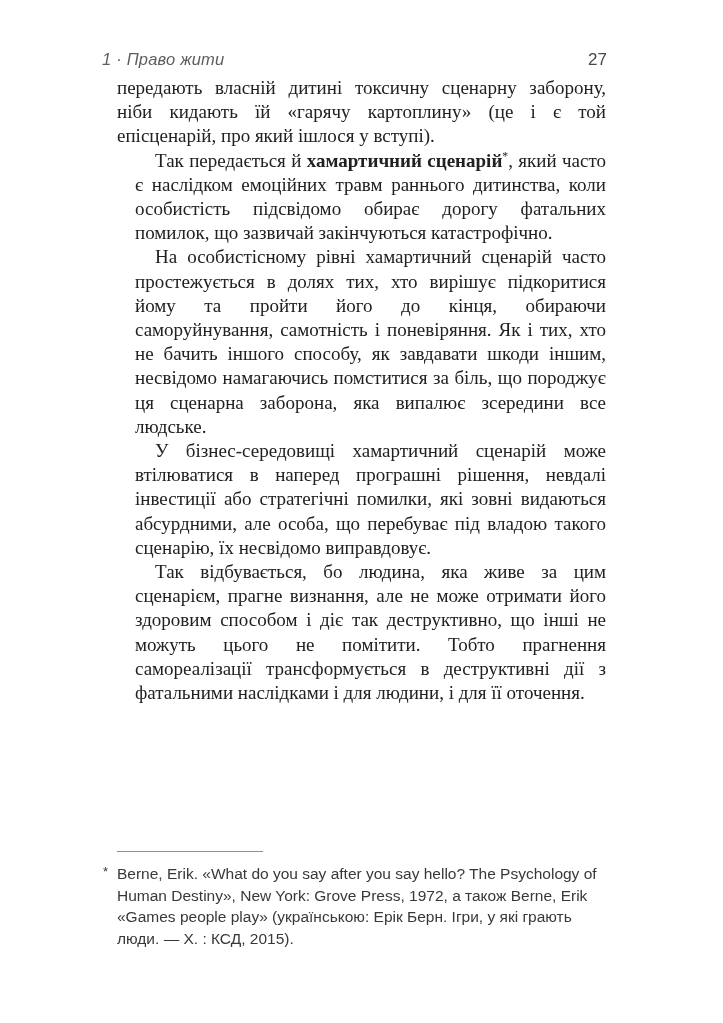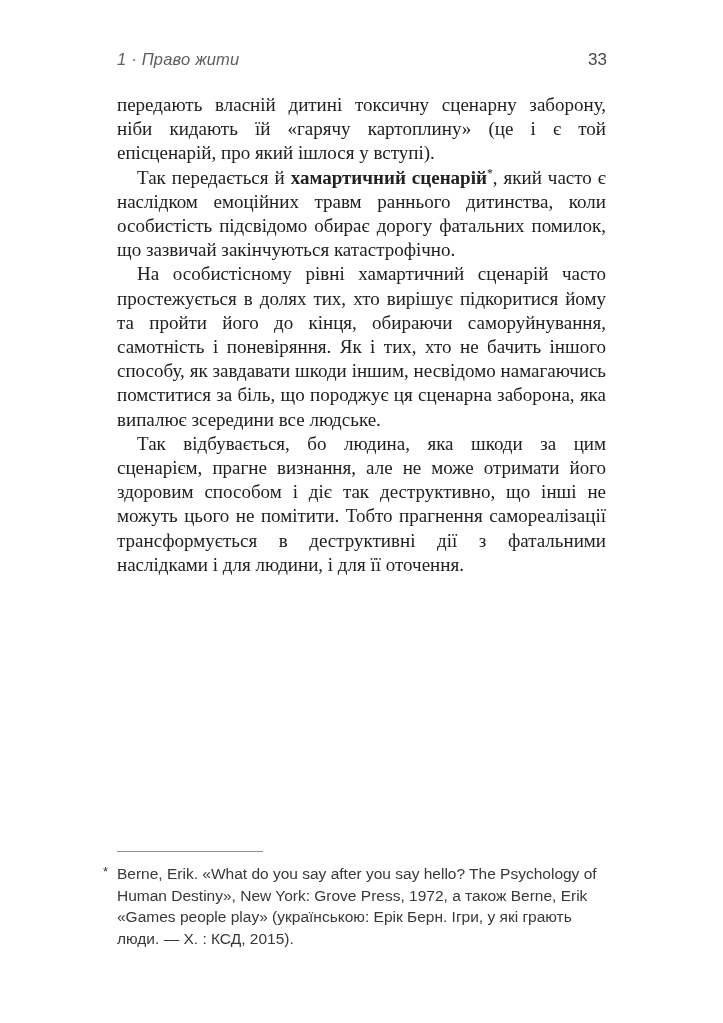--- a/index.html
+++ b/index.html
@@ -19,48 +19,48 @@
     overflow:hidden;
     font-family:"Liberation Serif","DejaVu Serif",serif;
   }
   .page{
     position:absolute;inset:0;
     background:var(--page-bg);
   }
   
   .running-head{
     position:absolute;
-    top:50px;left:117px;right:116px;
+    top:50px;left:102px;right:116px;
     display:flex;
     justify-content:space-between;
     align-items:baseline;
     font-family:"Liberation Sans","DejaVu Sans",sans-serif;
   }
   .running-head .chapter{
     font-style:italic;
     font-size:16.5px;
     color:var(--header-text);
     letter-spacing:.2px;
   }
   .running-head .pagenum{
     font-size:17px;
     color:var(--pagenum-text);
   }
   
   .body-text{
     position:absolute;
-    top:93px;left:117px;
+    top:76px;left:117px;
     width:489px;
     color:var(--body-text);
     font-size:19px;
     line-height:24.2px;
     text-align:justify;
   }
   .para{margin:0;}
-  .para.indent{text-indent:20px;}
+  .para.indent{text-indent:20px;margin-left:18px;}
   .bold{font-weight:bold;}
   sup.fn-ref{
     font-size:62%;
     line-height:0;
     vertical-align:super;
   }
   
   .footnote-area{
     position:absolute;
     top:851px;left:117px;
@@ -87,28 +87,29 @@
     font-size:13px;
   }
 </style>
 </head>
 <body>
 
 <div class="page">
 
   <header class="running-head">
     <span class="chapter">1 · Право жити</span>
-    <span class="pagenum">33</span>
+    <span class="pagenum">27</span>
   </header>
 
   <main class="body-text" id="body-text">
       <p class="para"><span>передають власній дитині токсичну сценарну заборону, ніби кидають їй «гарячу картоплину» (це і є той епісценарій, про який ішлося у вступі).</span></p>
       <p class="para indent"><span>Так передається й </span><span class="bold">хамартичний сценарій</span><sup class="fn-ref">*</sup><span>, який часто є наслідком емоційних травм раннього дитинства, коли особистість підсвідомо обирає дорогу фатальних помилок, що зазвичай закінчуються катастрофічно.</span></p>
       <p class="para indent"><span>На особистісному рівні хамартичний сценарій часто простежується в долях тих, хто вирішує підкоритися йому та пройти його до кінця, обираючи саморуйнування, самотність і поневіряння. Як і тих, хто не бачить іншого способу, як завдавати шкоди іншим, несвідомо намагаючись помститися за біль, що породжує ця сценарна заборона, яка випалює зсередини все людське.</span></p>
-      <p class="para indent"><span>Так відбувається, бо людина, яка шкоди за цим сценарієм, прагне визнання, але не може отримати його здоровим способом і діє так деструктивно, що інші не можуть цього не помітити. Тобто прагнення самореалізації трансформується в деструктивні дії з фатальними наслідками і для людини, і для її оточення.</span></p>
+      <p class="para indent"><span>У бізнес-середовищі хамартичний сценарій може втілюватися в наперед програшні рішення, невдалі інвестиції або стратегічні помилки, які зовні видаються абсурдними, але особа, що перебуває під владою такого сценарію, їх несвідомо виправдовує.</span></p>
+      <p class="para indent"><span>Так відбувається, бо людина, яка живе за цим сценарієм, прагне визнання, але не може отримати його здоровим способом і діє так деструктивно, що інші не можуть цього не помітити. Тобто прагнення самореалізації трансформується в деструктивні дії з фатальними наслідками і для людини, і для її оточення.</span></p>
     </main>
 
   <footer class="footnote-area">
     <div class="footnote-rule"></div>
     <div class="footnote">
       <span class="fn-marker">*</span>
       <span class="fn-text">Berne, Erik. «What do you say after you say hello? The Psychology of Human Destiny», New York: Grove Press, 1972, а також Berne, Erik «Games people play» (українською: Ерік Берн. Ігри, у які грають люди. — Х. : КСД, 2015).</span>
     </div>
   </footer>
 

